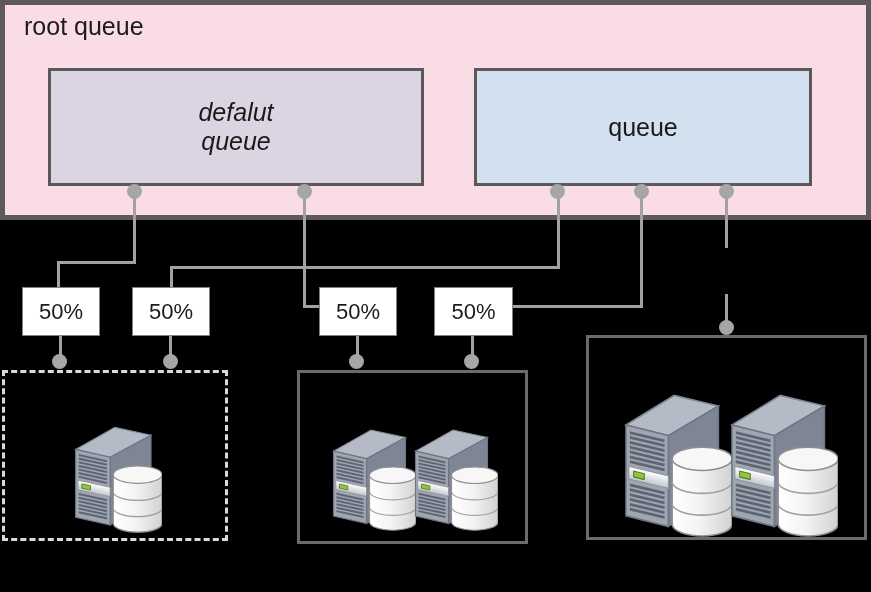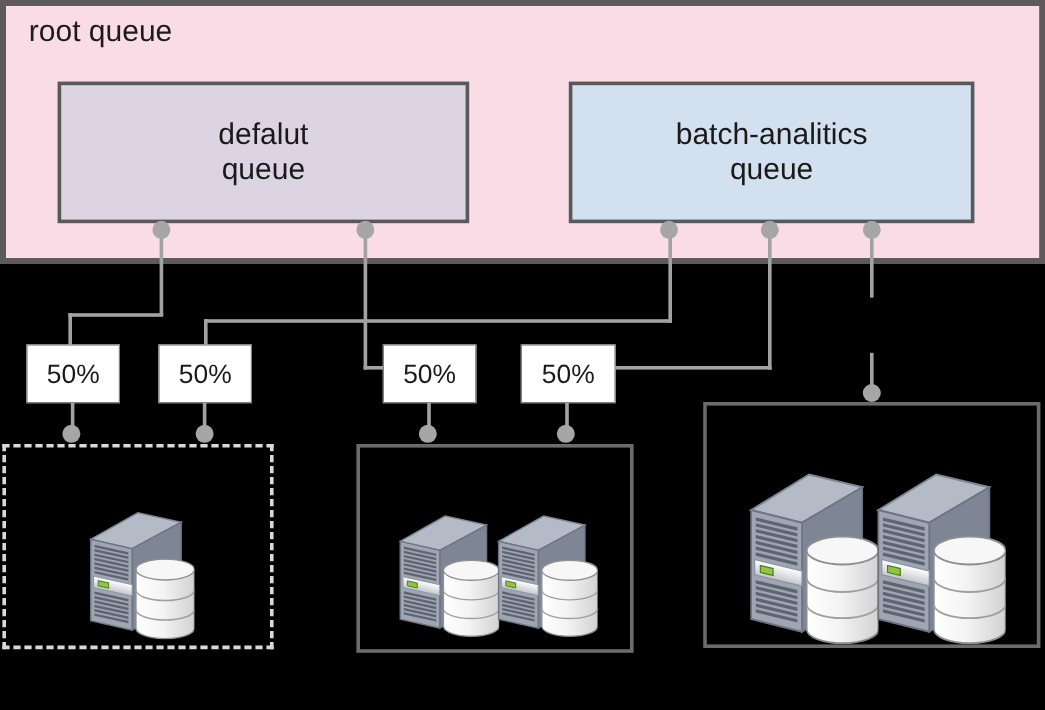--- a/index.html
+++ b/index.html
@@ -13,21 +13,21 @@
   }
   .root-title{
     position:absolute;left:24px;top:12px;font-size:25px;color:#1c1c1c;
   }
   .queue-box{
     position:absolute;top:68px;height:118px;box-sizing:border-box;
     border:3px solid #595959;display:flex;flex-direction:column;
     align-items:center;justify-content:center;text-align:center;
     font-size:25px;line-height:29px;color:#1a1a1a;
   }
-  .queue-default{left:48px;width:343px;background:#ddd4e3;}
+  .queue-default{left:48px;width:376px;background:#ddd4e3;font-style:italic;}
   .queue-batch{left:474px;width:338px;background:#d3e0f0;}
   .ln{position:absolute;background:#a2a2a2;}
   .dot{
     position:absolute;width:15px;height:15px;border-radius:50%;
     background:#a6a6a6;
   }
   .pct{
     position:absolute;background:#ffffff;border:1px solid #7f7f7f;
     box-sizing:border-box;display:flex;align-items:center;justify-content:center;
     font-size:22px;color:#1a1a1a;
@@ -87,21 +87,20 @@
 <div class="stage">
 
   <div class="root-box"></div>
   <div class="root-title">root queue</div>
 
   <div class="queue-box queue-default">
     <span>defalut</span>
     <span>queue</span>
   </div>
   <div class="queue-box queue-batch">
-    <span>batch-analitics</span>
     <span>queue</span>
   </div>
 
   <div class="ln" style="left:133px;top:192px;width:3px;height:71px;"></div>
   <div class="ln" style="left:57px;top:261px;width:79px;height:3px;"></div>
   <div class="ln" style="left:57px;top:261px;width:3px;height:28px;"></div>
   <div class="ln" style="left:170px;top:266px;width:3px;height:23px;"></div>
   <div class="ln" style="left:170px;top:266px;width:390px;height:3px;"></div>
   <div class="ln" style="left:557px;top:192px;width:3px;height:77px;"></div>
   <div class="ln" style="left:303px;top:192px;width:3px;height:116px;"></div>

